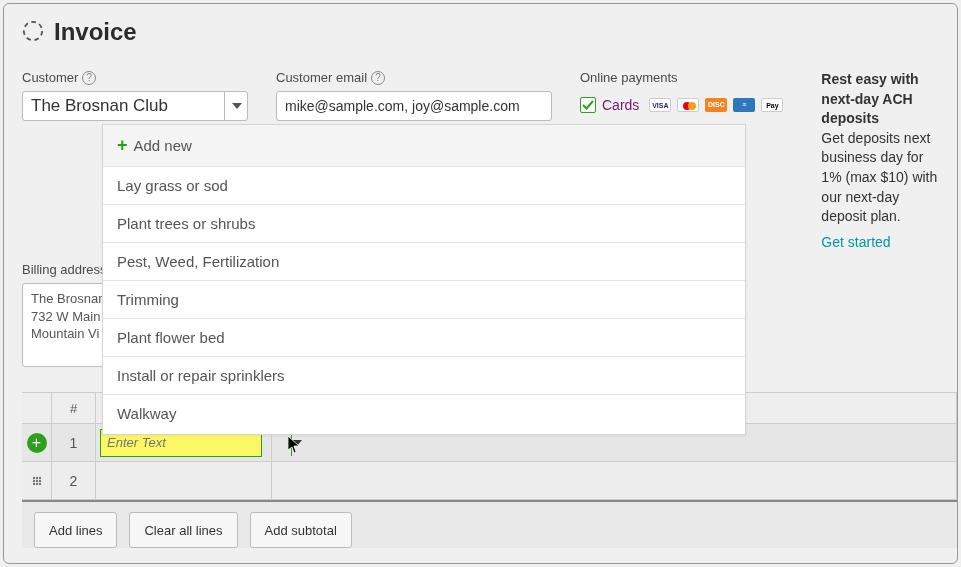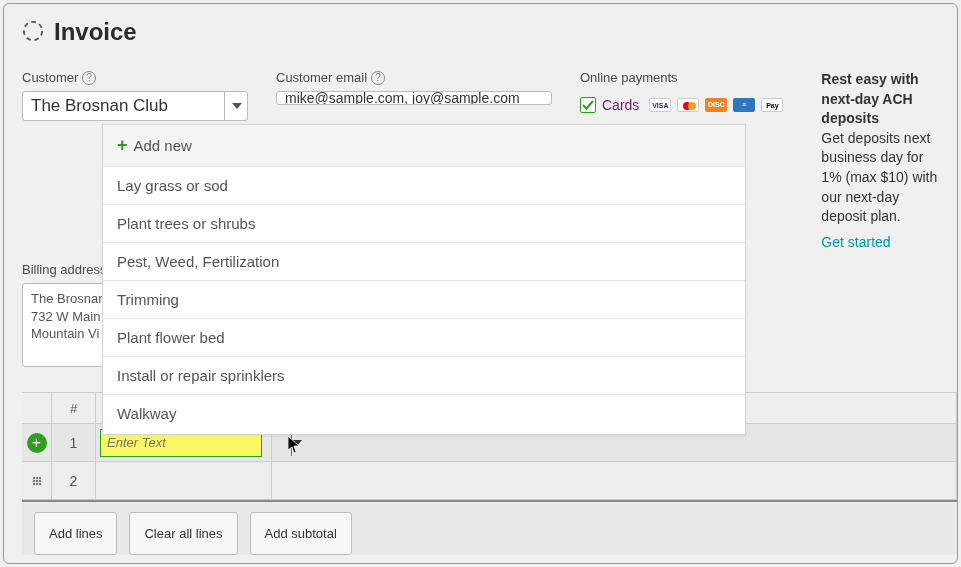--- a/index.html
+++ b/index.html
@@ -52,21 +52,21 @@
   .select-input {
     width: 100%; height: 30px; border: 1px solid #bcbcbc; border-radius: 3px;
     background: #fff; padding: 0 28px 0 8px; font-size: 17px; color: #333;
   }
   .select-caret {
     position: absolute; right: 0; top: 0; width: 24px; height: 30px;
     display: flex; align-items: center; justify-content: center;
     border-left: 1px solid #bcbcbc; cursor: pointer;
   }
   .email-input {
-    width: 276px; height: 14px; border: 1px solid #bcbcbc; border-radius: 3px;
+    width: 276px; height: 30px; border: 1px solid #bcbcbc; border-radius: 3px;
     background: #fff; padding: 0 8px; font-size: 14px; color: #333;
   }
   .online-col { margin-left: 0; }
   .online-title { font-size: 13px; color: #4a4a4a; margin-bottom: 6px; }
   .cards-row { display: flex; align-items: center; gap: 6px; }
   .checkbox {
     width: 16px; height: 16px; border: 1.5px solid #2ca01c; border-radius: 2px;
     display: inline-flex; align-items: center; justify-content: center;
     background: #fff;
   }
@@ -159,21 +159,21 @@
   }
   .cursor-arrow {
     position:absolute; right:0px; top:6px;
   }
   .grid-footer {
     display:flex; gap:12px; padding:10px 0 0 12px;
     border-top: 2px solid #888;
     margin-top: 0;
   }
   .btn {
-    height:43px; padding:0 14px; border:1px solid #bcbcbc; border-radius:3px;
+    height:36px; padding:0 14px; border:1px solid #bcbcbc; border-radius:3px;
     background:#f7f7f7; font-size:13px; color:#333; cursor:pointer;
   }
   
   .dropdown {
     position: absolute;
     left: 98px;
     top: 120px;
     width: 644px;
     background:#fff;
     border:1px solid #d6d6d6;

